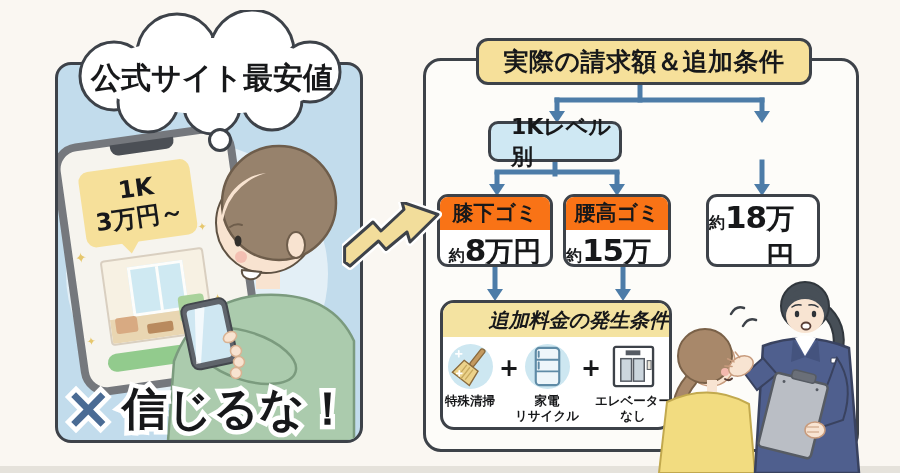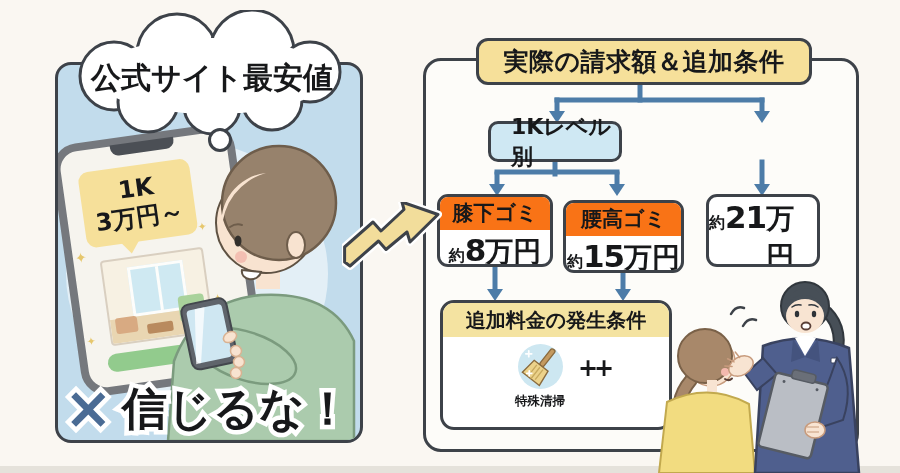--- a/index.html
+++ b/index.html
@@ -52,26 +52,26 @@
   #level-2dk{left:692px;top:121px;width:141px;height:41px;}
   .price-box{z-index:10;position:absolute;box-sizing:border-box;border:3px solid #3d4249;
     border-radius:11px;background:#fff;overflow:hidden;}
   .price-head{height:33px;line-height:33px;text-align:center;background:#f97316;
     font-weight:800;font-size:21px;}
   .price-body{height:35px;display:flex;align-items:baseline;justify-content:center;padding-top:2px;}
   .price-approx{font-size:16px;font-weight:800;}
   .price-amount{font-size:31px;font-weight:900;letter-spacing:-1px;}
   .price-unit{font-size:28px;font-weight:800;}
   #price-1{left:437px;top:194px;width:116px;height:73px;}
-  #price-2{left:563px;top:194px;width:121px;height:73px;margin-top:6px;}
+  #price-2{left:563px;top:194px;width:108px;height:73px;}
   #price-3{left:706px;top:194px;width:114px;height:73px;}
   #cond-box{left:440px;top:300px;width:232px;height:130px;z-index:10;box-sizing:border-box;
     border:3px solid #3d4249;border-radius:14px;background:#fff;overflow:hidden;}
-  #cond-head{height:34px;line-height:34px;text-align:center;background:#f4e3a1;
-    font-weight:800;font-size:20px;}
+  #cond-head{height:34px;line-height:34px;text-align:right;background:#f4e3a1;
+    font-weight:800;font-size:20px;font-style:italic;}
   #cond-row{display:flex;justify-content:center;align-items:flex-start;padding-top:7px;gap:2px;}
   .cond-item{display:flex;flex-direction:column;align-items:center;width:72px;}
   .icon-circle{width:45px;height:45px;border-radius:50%;background:#cde7f1;
     display:flex;align-items:center;justify-content:center;}
   .icon-square{width:45px;height:45px;display:flex;align-items:center;justify-content:center;}
   .cond-label{margin-top:4px;font-size:12.5px;font-weight:800;line-height:1.2;text-align:center;
     white-space:nowrap;}
   .plus{font-size:24px;font-weight:800;margin-top:10px;width:14px;text-align:center;}
   
   #people-svg{left:645px;top:262px;width:250px;height:211px;z-index:40;}
@@ -206,21 +206,21 @@
     <div class="price-head">腰高ゴミ</div>
     <div class="price-body">
       <span class="price-approx">約</span>
       <span class="price-amount">15</span>
       <span class="price-unit">万円</span>
     </div>
   </div>
   <div id="price-3" class="price-box">
     <div class="price-body">
       <span class="price-approx">約</span>
-      <span class="price-amount">21</span>
+      <span class="price-amount">18</span>
       <span class="price-unit">万円</span>
     </div>
   </div>
 
   <div id="cond-box" class="abs">
     <div id="cond-head">追加料金の発生条件</div>
     <div id="cond-row">
       <div class="cond-item">
         <div class="icon-circle">
           <svg width="45" height="45" viewBox="0 0 46 46">
@@ -231,21 +231,49 @@
             </g>
             <path d="M8,10 h6 M11,7 v6 M9,30 h5 M11.5,27.5 v5" stroke="#ffffff" stroke-width="1.8" stroke-linecap="round"></path>
           </svg>
         </div>
         <div class="cond-label">
           <div>特殊清掃</div>
           <div></div>
         </div>
       </div>
       <div class="plus">+</div>
+      <div class="cond-item">
+        <div class="icon-circle">
+          <svg width="45" height="45" viewBox="0 0 46 46">
+            <rect x="11" y="4" width="24" height="38" rx="4" fill="#eef6fa" stroke="#5f8ba6" stroke-width="2.2"></rect>
+            <path d="M11,16 H35 M11,28 H35" stroke="#5f8ba6" stroke-width="2"></path>
+            <path d="M14,8 V13 M14,19 V25" stroke="#5f8ba6" stroke-width="2" stroke-linecap="round"></path>
+          </svg>
+        </div>
+        <div class="cond-label">
+          <div>家電</div>
+          <div>リサイクル</div>
+        </div>
+      </div>
       <div class="plus">+</div>
+      <div class="cond-item">
+        <div class="icon-square">
+          <svg width="45" height="45" viewBox="0 0 46 46">
+            <rect x="3" y="3" width="40" height="40" rx="2" fill="#ffffff" stroke="#3d4249" stroke-width="2.4"></rect>
+            <rect x="15" y="6.5" width="15" height="5" fill="#565b63"></rect>
+            <rect x="10" y="15" width="11" height="23" fill="#ccd6de" stroke="#565b63" stroke-width="1.5"></rect>
+            <rect x="23" y="15" width="11" height="23" fill="#ccd6de" stroke="#565b63" stroke-width="1.5"></rect>
+            <rect x="37" y="17" width="4" height="9" fill="#e8e4da" stroke="#565b63" stroke-width="1"></rect>
+          </svg>
+        </div>
+        <div class="cond-label">
+          <div>エレベーター</div>
+          <div>なし</div>
+        </div>
+      </div>
     </div>
   </div>
 
   <svg id="people-svg" class="abs" viewBox="0 0 250 211">
 
     <path d="M86,52 q5,-9 13,-6 M98,64 q5,-9 13,-6" fill="none" stroke="#3d4249" stroke-width="2.5" stroke-linecap="round"></path>
 
     <g>
       <path d="M46,118 C34,132 30,150 38,166" fill="none" stroke="#7a6148" stroke-width="14" stroke-linecap="round"></path>
       <path d="M46,118 C34,132 30,150 38,166" fill="none" stroke="#a8886a" stroke-width="10" stroke-linecap="round"></path>

